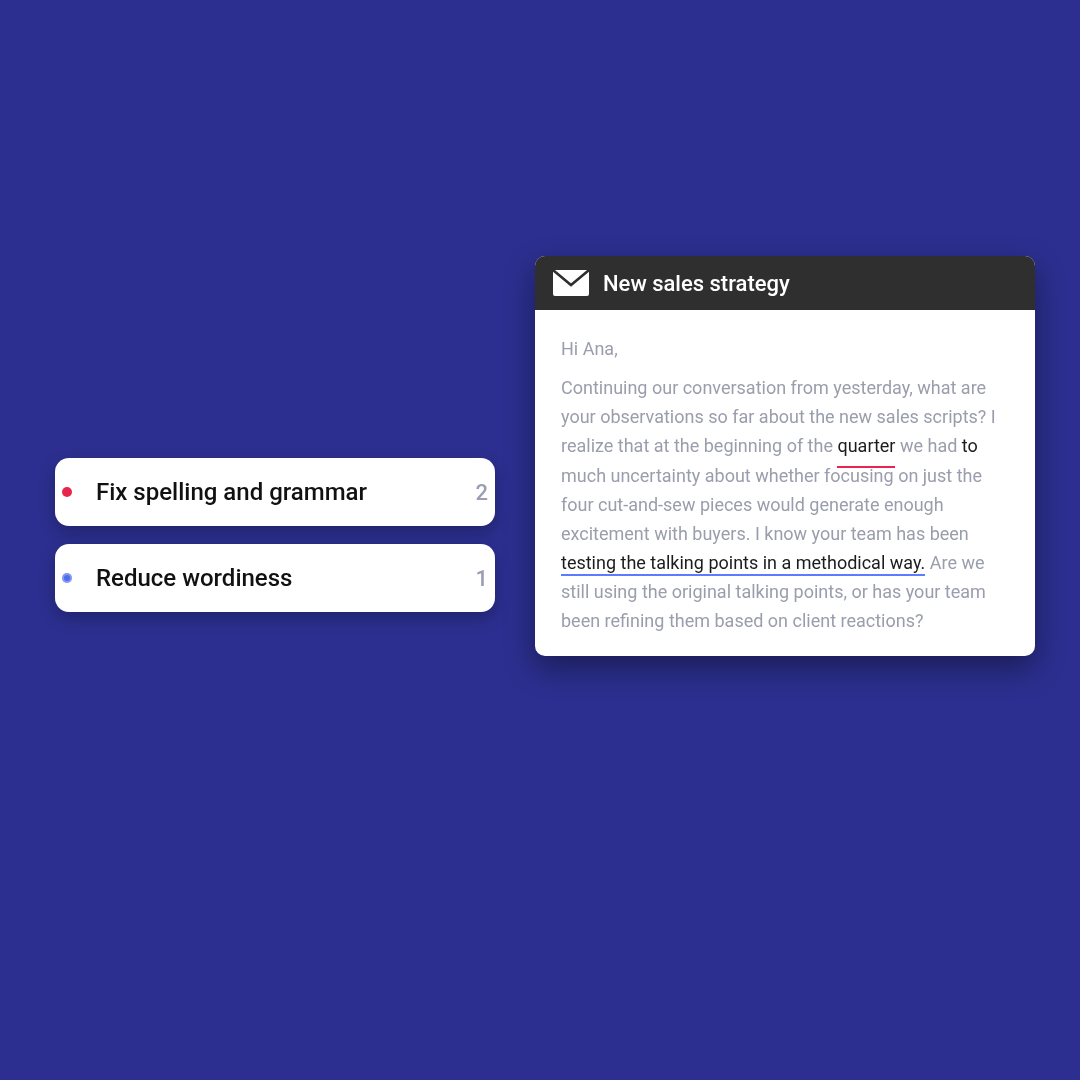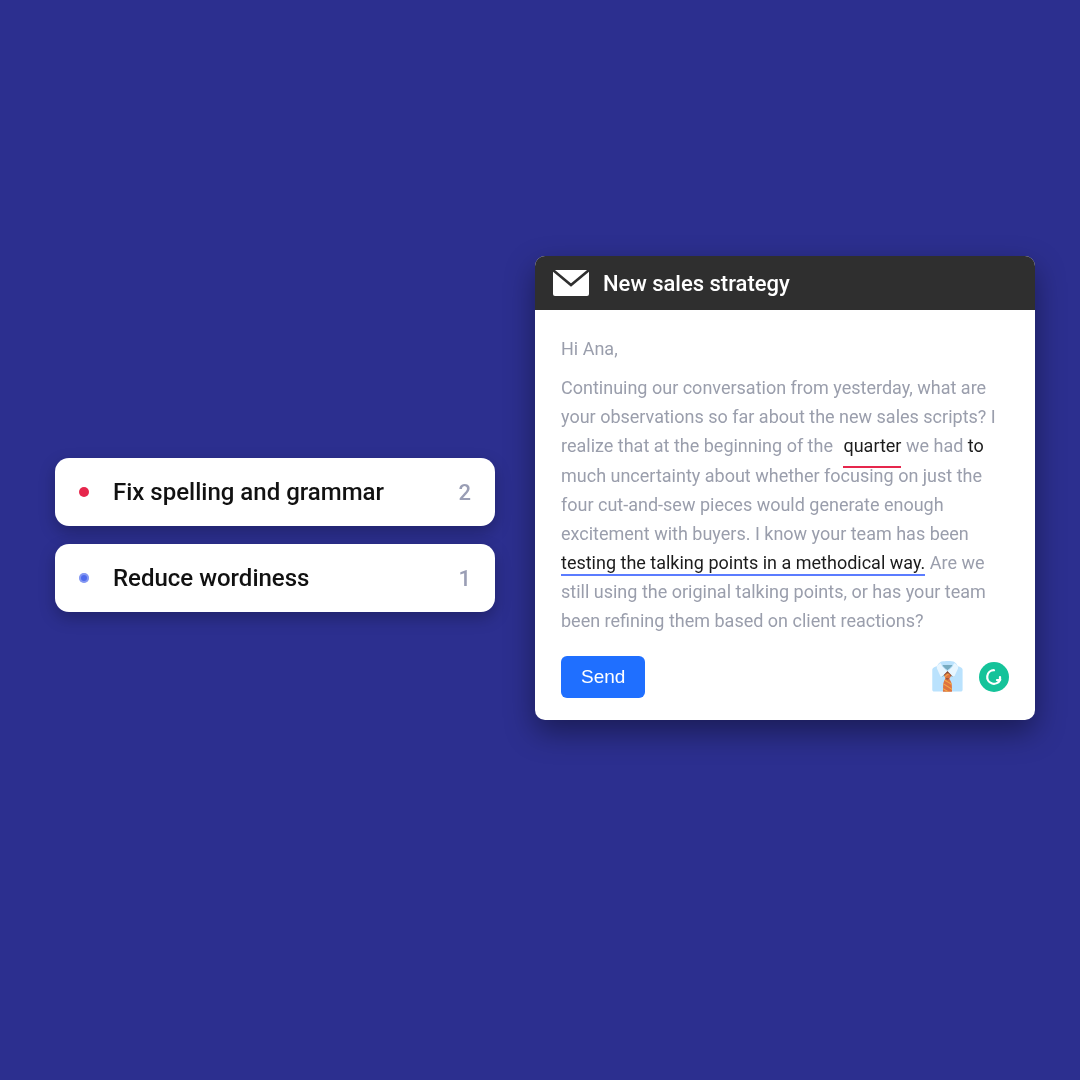--- a/index.html
+++ b/index.html
@@ -18,21 +18,21 @@
       left: 55px;
       top: 458px;
       width: 440px;
     }
     .suggestion-card {
       background: #ffffff;
       border-radius: 14px;
       box-shadow: 0 6px 16px rgba(0,0,0,0.25);
       display: flex;
       align-items: center;
-      padding: 20px 24px;
+      padding: 20px 7px;
       margin-bottom: 18px;
     }
     .dot {
       width: 10px;
       height: 10px;
       border-radius: 50%;
       flex-shrink: 0;
       margin-right: 24px;
     }
     .dot.red { background: #e6264c; }
@@ -82,21 +82,20 @@
       padding: 24px 26px 20px 26px;
       font-size: 18px;
       line-height: 1.62;
       color: #9a9eac;
     }
     .greeting { margin-bottom: 10px; }
     .dark-text { color: #1c1c1c; }
     .ul-red {
       border-bottom: 2px solid #e6264c;
       padding-bottom: 10px;
-      margin-left: 6px;
     }
     .ul-blue {
       border-bottom: 2px solid #5b7cff;
       padding-bottom: 1px;
     }
     .email-footer {
       padding: 0 26px 22px 26px;
       display: flex;
       align-items: center;
       justify-content: space-between;
@@ -153,25 +152,13 @@
       </svg>
     </span>
     <span class="email-title">New sales strategy</span>
   </div>
 
   <div class="email-body">
     <div class="greeting">Hi Ana,</div>
     <div class="para"><span>Continuing our conversation from yesterday, what are your observations so far about the new sales scripts? I realize that at the beginning of the </span><span class="dark-text ul-red">quarter</span><span> we had </span><span class="dark-text">to</span><span> much uncertainty about whether focusing on just the four cut-and-sew pieces would generate enough excitement with buyers. I know your team has been </span><span class="dark-text ul-blue">testing the talking points in a methodical way.</span><span> Are we still using the original talking points, or has your team been refining them based on client reactions?</span></div>
   </div>
 
-  <div class="email-footer">
-    <button class="send-btn">Send</button>
-    <div class="footer-icons">
-      <span class="shirt-icon">👔</span>
-      <span class="grammarly-icon">
-        <svg viewBox="0 0 24 24">
-          <path d="M12 3 a9 9 0 1 0 8.2 12.6" fill="none" stroke="#ffffff" stroke-width="3" stroke-linecap="round"></path>
-          <path d="M20 12 l0 4 l-4 0" fill="none" stroke="#ffffff" stroke-width="3" stroke-linecap="round" stroke-linejoin="round"></path>
-        </svg>
-      </span>
-    </div>
-  </div>
 </div>
 
 </body></html>

